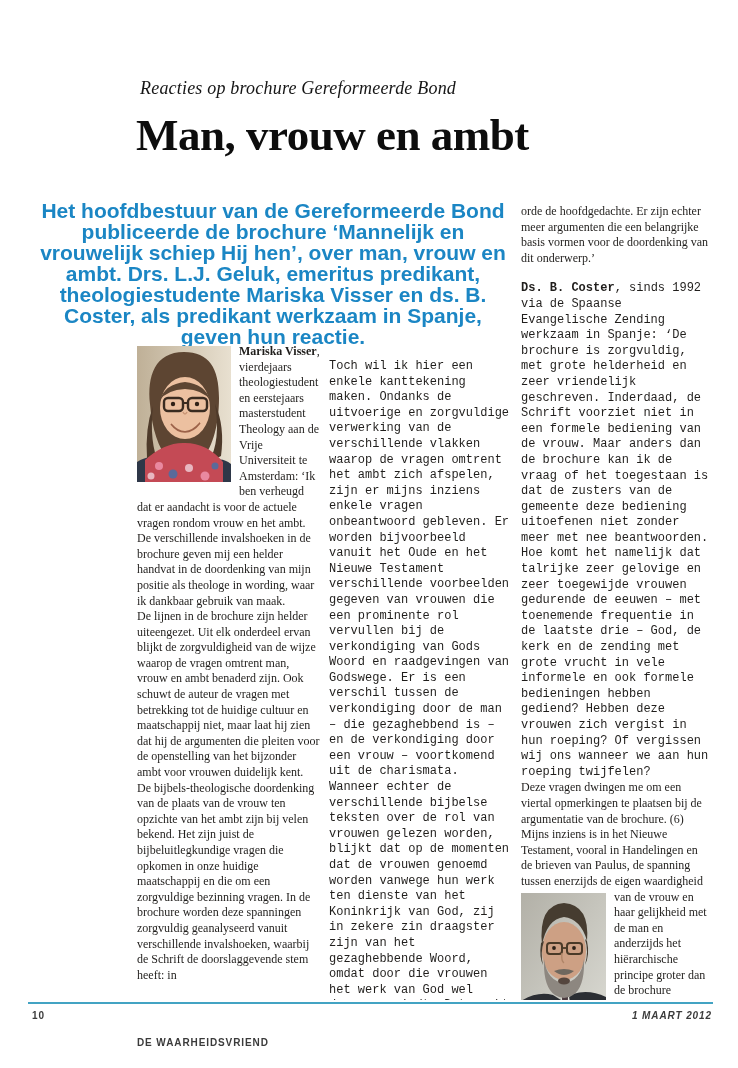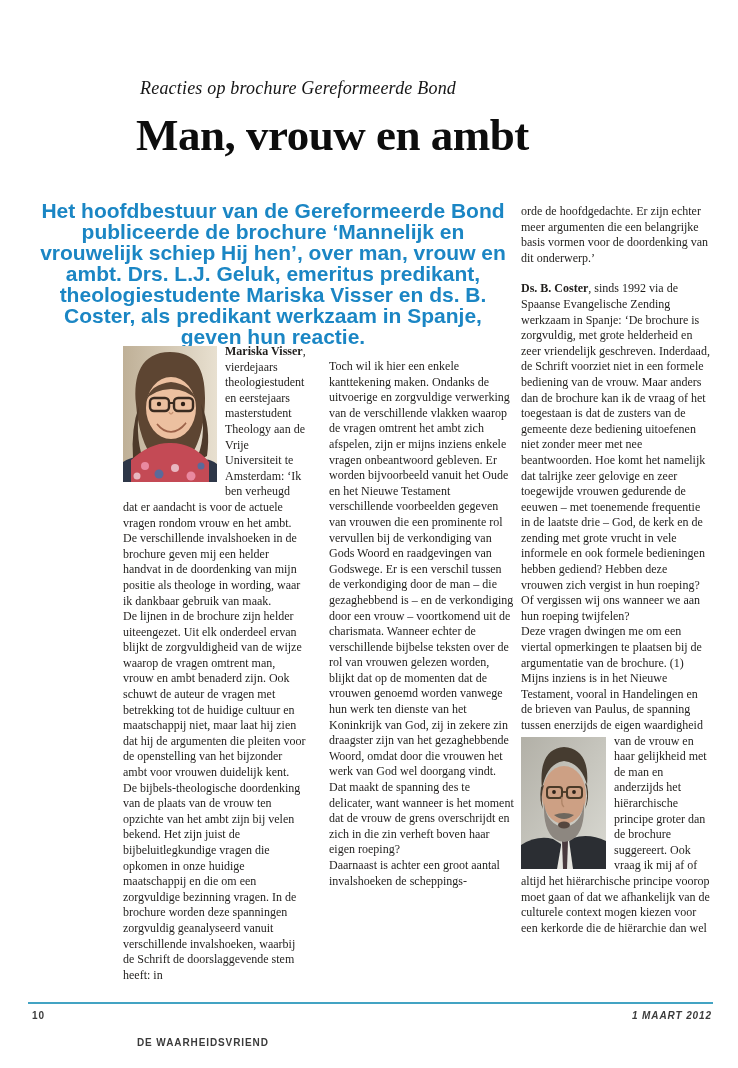--- a/index.html
+++ b/index.html
@@ -28,22 +28,22 @@
     font-weight:700;font-size:21px;line-height:21px;
     color:#1b86c4;
     text-align:center;
   }
   .col{
     position:absolute;
     font-size:12px;line-height:15.6px;color:#201e1c;
     overflow:hidden;
   }
   .col p{margin:0;}
-  .col p.gap{margin-top:15px;}
-  .col-1{left:123px;top:344px;width:184px;height:656px;}
+  .col p.gap{margin-top:15px;font-family:Liberation Mono, monospace;}
+  .col-1{left:137px;top:344px;width:184px;height:656px;}
   .col-2{left:329px;top:344px;width:186px;height:656px;}
   .col-3{left:521px;top:204px;width:191px;height:796px;}
   .lead{font-weight:700;}
   .photo{display:block;border:0;}
   .photo-mariska{float:left;width:94px;height:136px;margin:2px 8px 3px 0;}
   .photo-coster{float:left;width:85px;height:132px;margin:3px 8px 2px 0;}
   .footer-rule{
     position:absolute;left:28px;top:1002px;width:685px;height:2px;
     background:#43a3c3;
   }
@@ -102,21 +102,21 @@
   </div>
 
   <div class="col col-2">
     <p class="gap">Toch wil ik hier een enkele kanttekening maken. Ondanks de uitvoerige en zorgvuldige verwerking van de verschillende vlakken waarop de vragen omtrent het ambt zich afspelen, zijn er mijns inziens enkele vragen onbeantwoord gebleven. Er worden bijvoorbeeld vanuit het Oude en het Nieuwe Testament verschillende voorbeelden gegeven van vrouwen die een prominente rol vervullen bij de verkondiging van Gods Woord en raadgevingen van Godswege. Er is een verschil tussen de verkondiging door de man – die gezaghebbend is – en de verkondiging door een vrouw – voortkomend uit de charismata. Wanneer echter de verschillende bijbelse teksten over de rol van vrouwen gelezen worden, blijkt dat op de momenten dat de vrouwen genoemd worden vanwege hun werk ten dienste van het Koninkrijk van God, zij in zekere zin draagster zijn van het gezaghebbende Woord, omdat door die vrouwen het werk van God wel doorgang vindt. Dat maakt de spanning des te delicater, want wanneer is het moment dat de vrouw de grens overschrijdt en zich in die zin verheft boven haar eigen roeping?</p>
     <p>Daarnaast is achter een groot aantal invalshoeken de scheppings-</p>
   </div>
 
   <div class="col col-3">
     <p>orde de hoofdgedachte. Er zijn echter meer argumenten die een belangrijke basis vormen voor de doordenking van dit onderwerp.’</p>
     <p class="gap"><span class="lead">Ds. B. Coster</span><span>, sinds 1992 via de Spaanse Evangelische Zending werkzaam in Spanje: ‘De brochure is zorgvuldig, met grote helderheid en zeer vriendelijk geschreven. Inderdaad, de Schrift voorziet niet in een formele bediening van de vrouw. Maar anders dan de brochure kan ik de vraag of het toegestaan is dat de zusters van de gemeente deze bediening uitoefenen niet zonder meer met nee beantwoorden. Hoe komt het namelijk dat talrijke zeer gelovige en zeer toegewijde vrouwen gedurende de eeuwen – met toenemende frequentie in de laatste drie – God, de kerk en de zending met grote vrucht in vele informele en ook formele bedieningen hebben gediend? Hebben deze vrouwen zich vergist in hun roeping? Of vergissen wij ons wanneer we aan hun roeping twijfelen?</span></p>
-    <p><span>Deze vragen dwingen me om een viertal opmerkingen te plaatsen bij de argumentatie van de brochure. (1) Mijns inziens is in het Nieuwe Testament, vooral in Handelingen en de brieven van Paulus, de spanning tussen enerzijds de eigen</span><span class="photo photo-coster"><svg width="85" height="132" viewBox="0 0 85 132" xmlns="http://www.w3.org/2000/svg" aria-hidden="true">
+    <p><span>Deze vragen dwingen me om een viertal opmerkingen te plaatsen bij de argumentatie van de brochure. (6) Mijns inziens is in het Nieuwe Testament, vooral in Handelingen en de brieven van Paulus, de spanning tussen enerzijds de eigen</span><span class="photo photo-coster"><svg width="85" height="132" viewBox="0 0 85 132" xmlns="http://www.w3.org/2000/svg" aria-hidden="true">
         <defs>
           <linearGradient id="bgC" x1="0" y1="0" x2="1" y2="1">
             <stop offset="0" stop-color="#b2b0a7"></stop>
                 <stop offset="1" stop-color="#dadad3"></stop>
           </linearGradient>
         </defs>
         <rect width="85" height="132" fill="url(#bgC)"></rect>
         <path d="M0,132 L0,108 Q16,98 32,102 L40,107 L40,132 Z" fill="#2b2e33"></path>
         <path d="M85,132 L85,104 Q68,96 52,101 L46,106 L46,132 Z" fill="#2b2e33"></path>
         <path d="M36,132 L41,103 L48,103 L52,132 Z" fill="#e9e8e2"></path>

